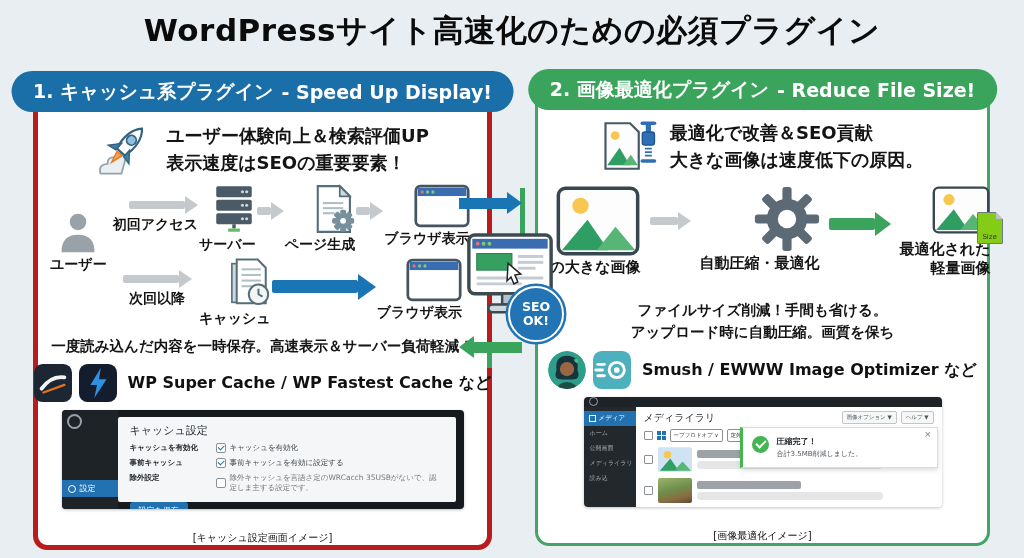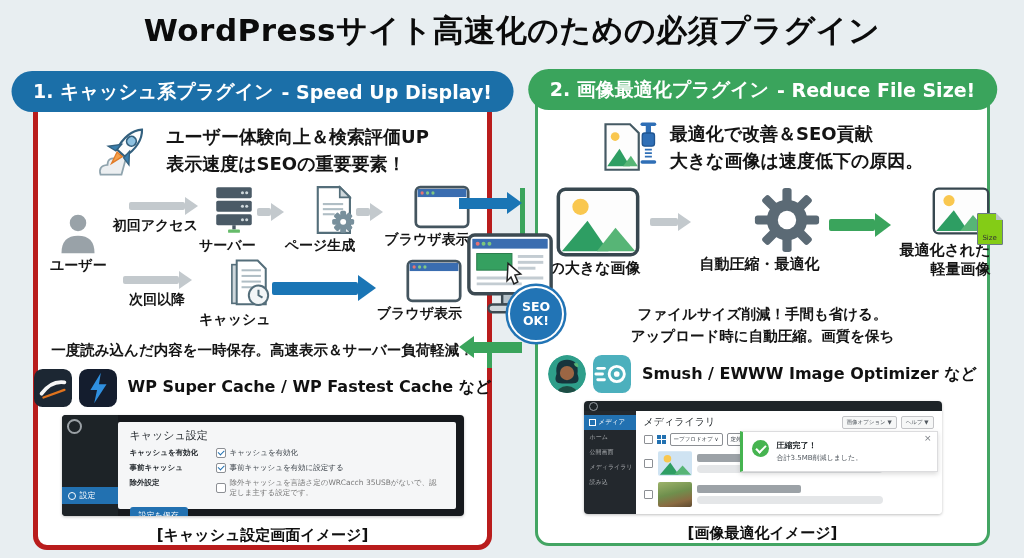--- a/index.html
+++ b/index.html
@@ -40,21 +40,21 @@
   .harrow.big-blue .body{height:13px;background:#1a75b5;width:86px;}
   .harrow.big-blue .head{border-top:13px solid transparent;border-bottom:13px solid transparent;border-left:18px solid #1a75b5;}
   .harrow.big-green .body{height:12px;background:#3aa45c;width:46px;}
   .harrow.big-green .head{border-top:12px solid transparent;border-bottom:12px solid transparent;border-left:16px solid #3aa45c;}
   .note{ text-align:center;font-size:14.5px;font-weight:800;margin-top:8px;color:#141414;}
   .note.two{line-height:1.5;margin-top:6px;}
   
   .plugins{display:flex;align-items:center;justify-content:center;gap:7px;margin-top:7px;height:42px;}
   .plugins .label{font-size:16px;font-weight:800;margin-left:4px;white-space:nowrap;}
   
-  .caption{text-align:center;font-size:15px;font-weight:700;margin-top:10px;color:#101010;}
+  .caption{text-align:center;font-size:10px;font-weight:400;margin-top:22px;color:#101010;}
   
   .wp-mock{width:402px;height:102px;margin:7px auto 0;background:#16191d;border-radius:4px;
     display:flex;overflow:hidden;box-shadow:0 1px 3px rgba(0,0,0,.25);}
   .wp-side{width:56px;background:#1d2327;position:relative;flex:none;}
   .wp-logo{position:absolute;top:4px;left:5px;width:11px;height:11px;border:2px solid #9aa0a5;border-radius:50%;}
   .wp-side .active{position:absolute;bottom:12px;left:0;right:0;background:#2271b1;color:#fff;
     font-size:8px;display:flex;align-items:center;gap:4px;padding:3px 6px;}
   .mini-gear{width:6px;height:6px;border:1.5px solid #fff;border-radius:50%;flex:none;}
   .wp-content{flex:1;background:#f5f6f7;margin:7px 8px 7px 0;border-radius:2px;padding:6px 12px;position:relative;}
   .wp-heading{font-size:11px;color:#23282d;font-weight:400;margin-bottom:5px;}

